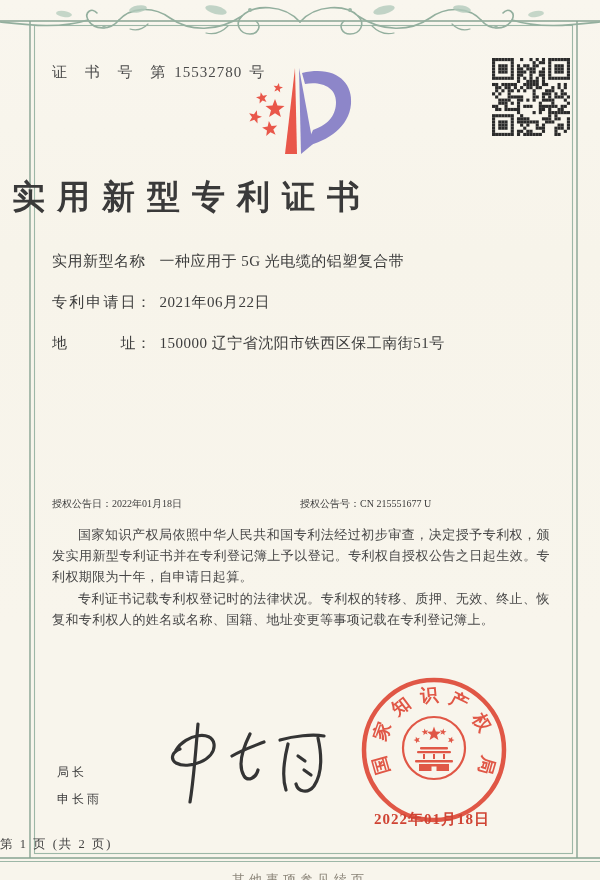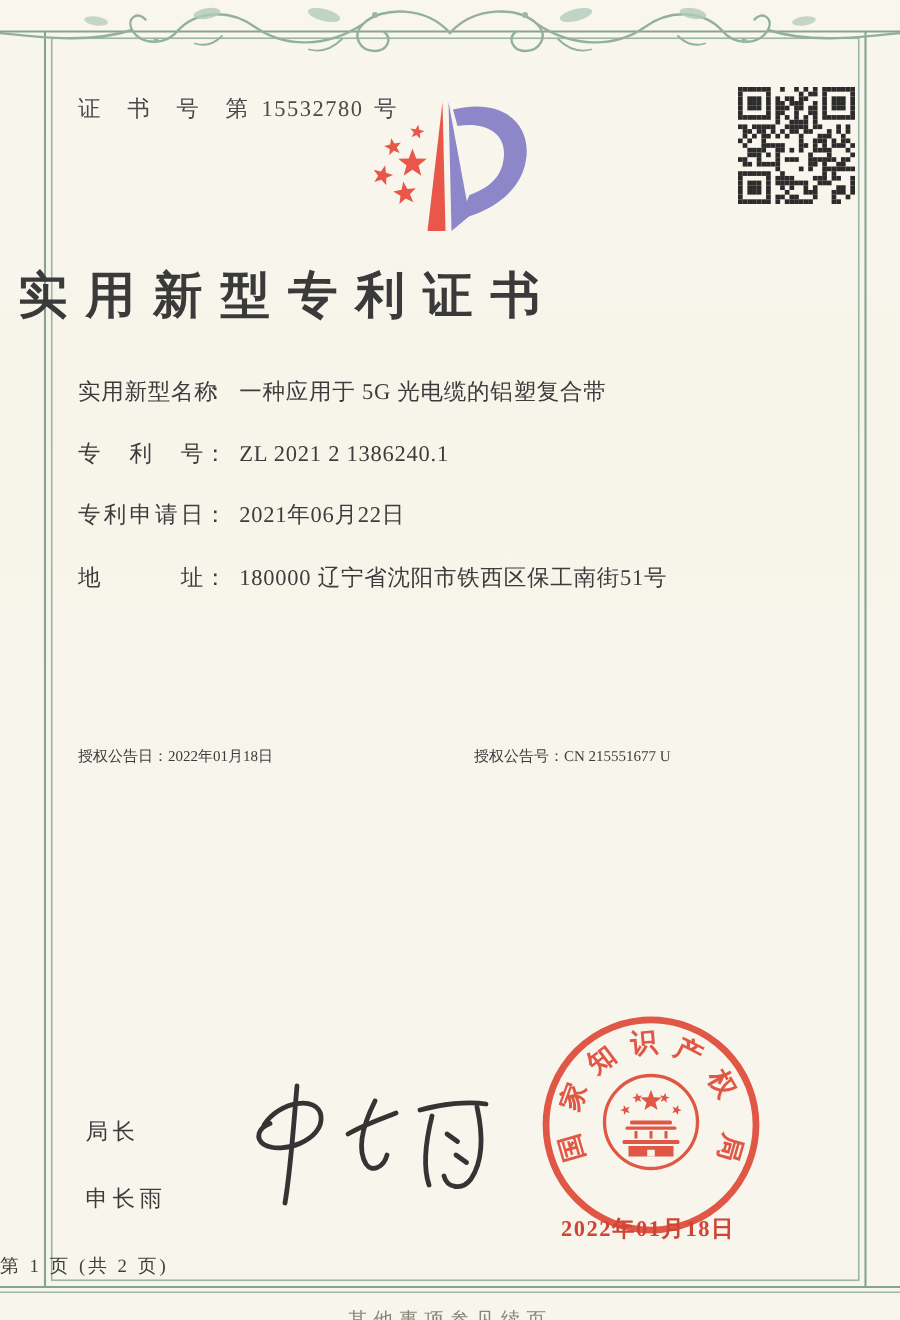--- a/index.html
+++ b/index.html
@@ -12,26 +12,26 @@
   .cert-no .pfx{letter-spacing:7px;}
   .cert-no .num{letter-spacing:1px;margin-left:2px;}
   .cert-no .sfx{margin-left:7px;}
   .title{left:0;right:0;top:175px;text-align:left;font-size:33px;font-weight:600;
     letter-spacing:12px;text-indent:12px;color:#3a3a3a;}
   .fields{left:52px;top:252px;right:40px;}
   .frow{height:41.2px;font-size:15px;letter-spacing:.5px;color:#3c3c3c;white-space:nowrap;}
   .f-label{display:inline-block;width:84px;text-align:justify;text-align-last:justify;}
   .f-colon{margin-right:8px;}
   .grant-row{left:52px;top:497px;font-size:10px;color:#3c3c3c;white-space:nowrap;width:510px;}
-  .grant2{position:absolute;left:248px;top:0;margin-left:16px;}
+  .grant2{position:absolute;left:248px;top:0;}
   .paras{left:52px;right:50px;top:524px;}
   .paras p{margin:0;font-size:13px;line-height:1.63;letter-spacing:.4px;
     text-indent:2em;text-align:justify;color:#474747;}
-  .officer{left:57px;top:745px;font-size:15px;letter-spacing:3px;color:#3c3c3c;}
-  .officer .name{margin-top:26px;}
+  .officer{left:57px;top:764px;font-size:12px;letter-spacing:3px;color:#3c3c3c;}
+  .officer .name{margin-top:10px;}
   #sig-svg{left:146px;top:716px;}
   #seal-svg{left:356px;top:674px;opacity:.92;}
   .seal-date{left:352px;top:810px;width:160px;text-align:center;font-size:15px;
     font-weight:700;letter-spacing:1px;color:#cf4434;}
   .page-footer{left:0;right:0;top:836px;text-align:left;font-size:12.5px;
     letter-spacing:2px;color:#3f3f3f;}
   .cut-note{left:0;right:0;top:871px;text-align:center;font-size:13px;
     letter-spacing:4px;color:#8a8478;}
   #logo-svg{left:233px;top:56px;}
   #qr-svg{left:492px;top:58px;}
@@ -403,39 +403,40 @@
       <rect x="21" y="24" width="1" height="1" fill="#2b2b2b"></rect>
     </svg>
 
   <div class="abs title">实用新型专利证书</div>
 
   <div class="abs fields">
     <div class="frow">
       <span class="f-label">实用新型名称</span><span class="f-colon">：</span><span>一种应用于 5G 光电缆的铝塑复合带</span>
     </div>
     <div class="frow">
-      <span class="f-label">专利号</span><span class="f-colon">：</span><span>ZL 2021 2 1386240.1</span>
-    </div>
-    <div class="frow">
       <span class="f-label">专利申请日</span><span class="f-colon">：</span><span>2021年06月22日</span>
     </div>
     <div class="frow">
-      <span class="f-label">地址</span><span class="f-colon">：</span><span>180000 辽宁省沈阳市铁西区保工南街51号</span>
+      <span class="f-label">地址</span><span class="f-colon">：</span><span>150000 辽宁省沈阳市铁西区保工南街51号</span>
     </div>
   </div>
 
   <div class="abs grant-row">
     <span>
       <span>授权公告日</span><span>：</span><span>2022年01月18日</span>
     </span>
     <span class="grant2">
       <span>授权公告号</span><span>：</span><span>CN 215551677 U</span>
     </span>
   </div>
 
+  <div class="abs paras">
+    <p>国家知识产权局依照中华人民共和国专利法经过初步审查，决定授予专利权，颁发实用新型专利证书并在专利登记簿上予以登记。专利权自授权公告之日起生效。专利权期限为十年，自申请日起算。</p>
+    <p>专利证书记载专利权登记时的法律状况。专利权的转移、质押、无效、终止、恢复和专利权人的姓名或名称、国籍、地址变更等事项记载在专利登记簿上。</p>
+  </div>
 
   <div class="abs officer">
     <div>局长</div>
     <div class="name">申长雨</div>
   </div>
 
   <svg id="sig-svg" class="abs" width="190" height="92" viewBox="0 0 190 92">
     <g fill="none" stroke="#343434" stroke-width="3.2" stroke-linecap="round" stroke-linejoin="round">
       <path d="M30,34 C40,18 66,14 68,28 C70,44 42,54 30,47 C24,43 26,36 34,33"></path>
       <path d="M52,8 C50,30 48,62 44,86"></path>

